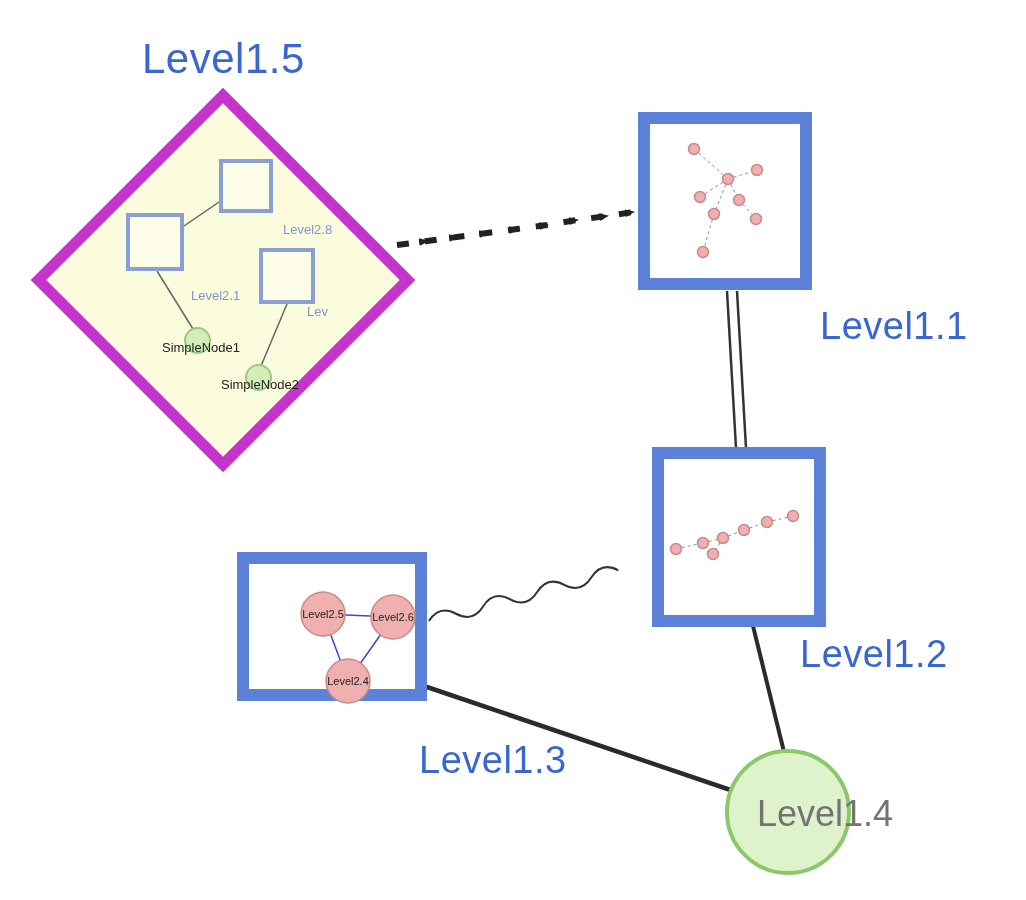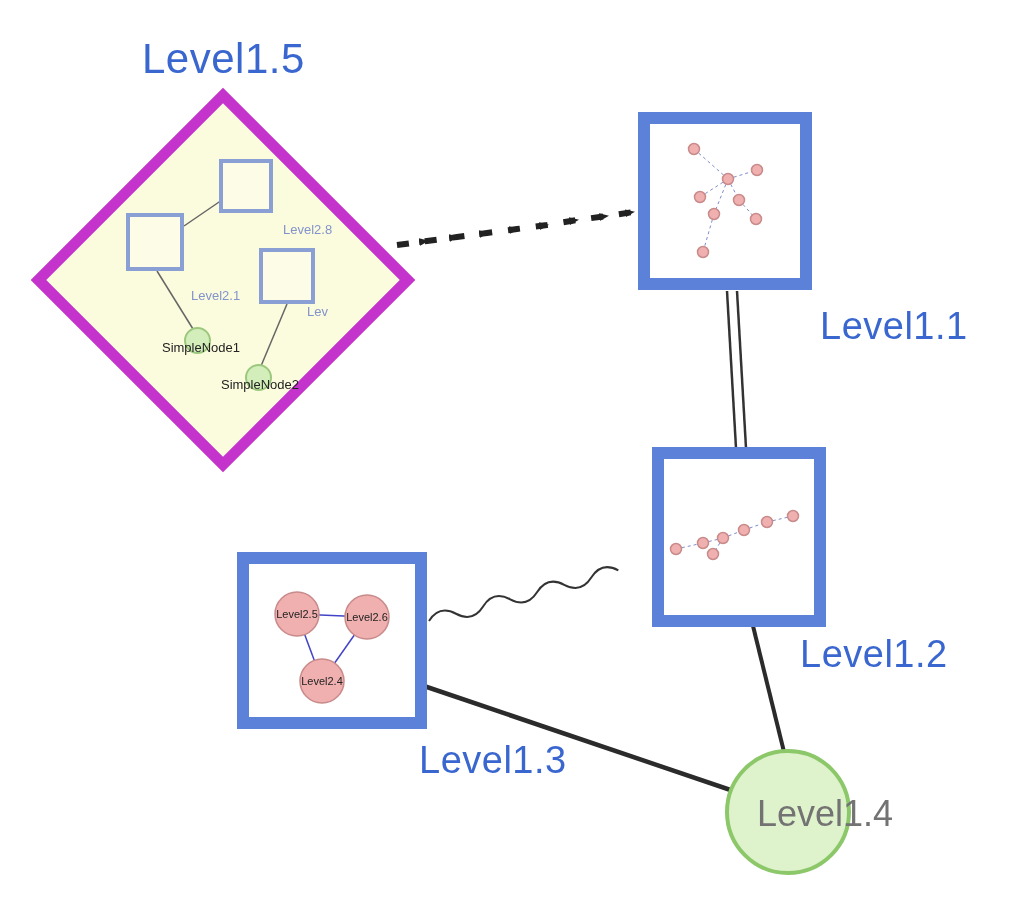--- a/index.html
+++ b/index.html
@@ -116,21 +116,21 @@
         <circle cx="59" cy="79" r="5.5"></circle>
         <circle cx="80" cy="71" r="5.5"></circle>
         <circle cx="103" cy="63" r="5.5"></circle>
         <circle cx="129" cy="57" r="5.5"></circle>
         <circle cx="49" cy="95" r="5.5"></circle>
       </g>
     </svg>
   </div>
   <div class="big-label" style="left:800px; top:633px;">Level1.2</div>
 
-  <div class="gbox" style="left:237px; top:552px; width:190px; height:177px;">
+  <div class="gbox" style="left:237px; top:552px; width:190px; height:149px;padding-left:26px;">
     <svg width="166" height="161" viewBox="0 0 166 161">
       <g stroke="#4343c8" stroke-width="1.5">
         <line x1="48" y1="50" x2="118" y2="53"></line>
         <line x1="48" y1="50" x2="73" y2="117"></line>
         <line x1="118" y1="53" x2="73" y2="117"></line>
       </g>
       <g>
         <circle cx="48" cy="50" r="22" fill="#f1b0b0" stroke="#c98a8a" stroke-width="1.5"></circle>
         <circle cx="118" cy="53" r="22" fill="#f1b0b0" stroke="#c98a8a" stroke-width="1.5"></circle>
         <circle cx="73" cy="117" r="22" fill="#f1b0b0" stroke="#c98a8a" stroke-width="1.5"></circle>

